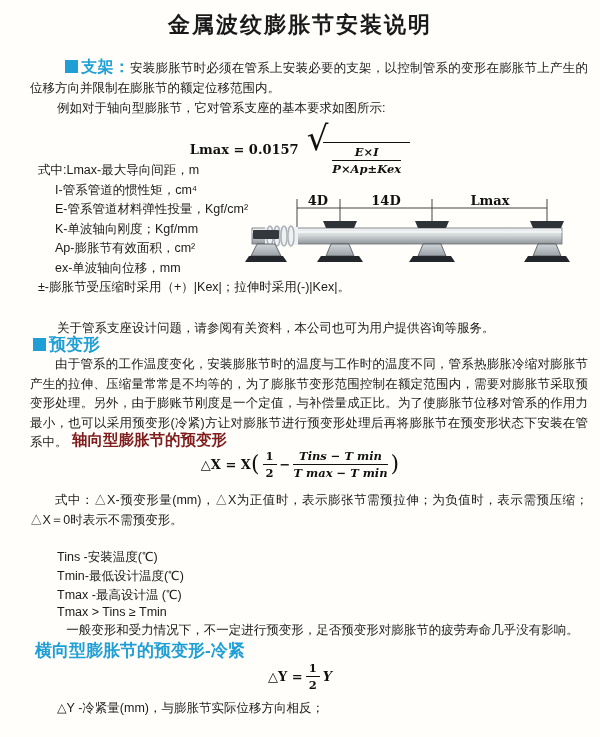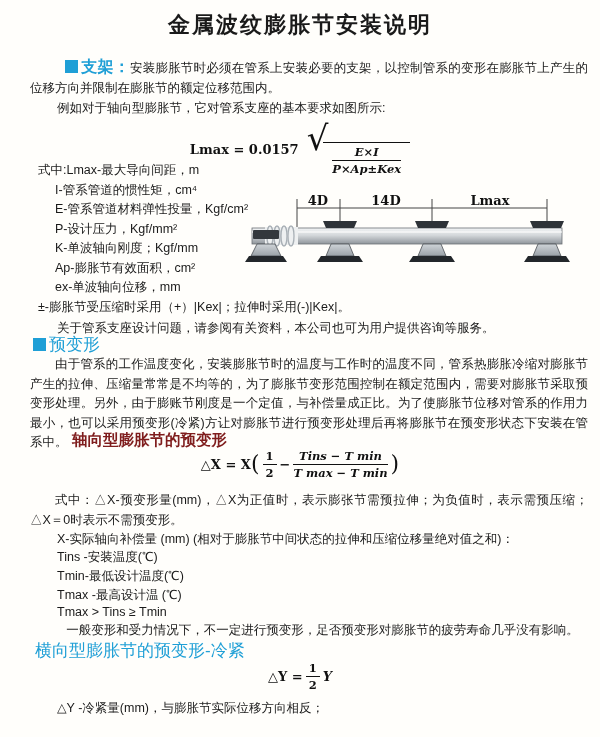--- a/index.html
+++ b/index.html
@@ -2,21 +2,21 @@
 <html><head>
 <meta charset="utf-8">
 <style>
   html,body{margin:0;padding:0;background:#fff;}
   .page{position:relative;width:600px;height:737px;background:#fffefb;overflow:hidden;
         font-family:"Liberation Sans",sans-serif;color:#1a1a1a;}
   .abs{position:absolute;}
   .title{top:10px;left:0;right:0;text-align:center;font-size:22px;font-weight:bold;letter-spacing:2px;}
   .body-text{font-size:12.5px;line-height:19.5px;text-align:justify;}
   .h-blue{color:#1f9fd6;font-weight:bold;font-size:16px;margin-top:40px;}
-  .h-blue-lg{color:#1f9fd6;font-weight:normal;font-size:17px;}
+  .h-blue-lg{color:#1f9fd6;font-weight:bold;font-size:17px;}
   .h-blue-md{color:#7f1d1d;font-weight:bold;font-size:15.5px;margin-left:12px;}
   .bullet-square{display:inline-block;width:13px;height:13px;background:#1f9fd6;margin-right:3px;vertical-align:-1px;}
   .sec1{top:57px;left:30px;right:12px;}
   .sec1 .lead{text-indent:35px;}
   .example{top:99px;left:30px;right:12px;text-indent:27px;text-align:left;}
   
   .formula{font-family:"DejaVu Serif",serif;font-weight:bold;font-size:13px;color:#111;
            display:flex;align-items:center;justify-content:center;left:0;right:0;}
   .frac{display:inline-block;text-align:center;font-size:11.5px;line-height:1.25;vertical-align:middle;margin:0 3px;}
   .frac .num{display:block;border-bottom:1.2px solid #111;padding:0 3px 1px;}
@@ -73,21 +73,20 @@
           <span class="den">P×Ap±Kex</span>
         </span>
       </span>
     </span>
   </div>
 
   <div class="abs params">
     <div class="param-line">式中:Lmax-最大导向间距，m</div>
     <div class="param-line indent">I-管系管道的惯性矩，cm⁴</div>
     <div class="param-line indent">E-管系管道材料弹性投量，Kgf/cm²</div>
-    <div class="param-line indent">P-设计压力，Kgf/mm²</div>
     <div class="param-line indent">K-单波轴向刚度；Kgf/mm</div>
     <div class="param-line indent">Ap-膨胀节有效面积，cm²</div>
     <div class="param-line indent">ex-单波轴向位移，mm</div>
     <div class="param-line">±-膨胀节受压缩时采用（+）|Kex|；拉伸时采用(-)|Kex|。</div>
   </div>
 
   <div class="abs note1">关于管系支座设计问题，请参阅有关资料，本公司也可为用户提供咨询等服务。</div>
 
   <svg class="abs diagram" width="350" height="95" viewBox="0 0 350 95">
     <defs>
@@ -167,21 +166,20 @@
     </span>
     <span>−</span>
     <span class="frac it">
       <span class="num">Tins − T min</span>
       <span class="den">T max − T min</span>
     </span>
     <span class="paren">)</span>
   </div>
 
   <div class="abs dx-explain body-text">式中：△X-预变形量(mm)，△X为正值时，表示膨张节需预拉伸；为负值时，表示需预压缩；△X＝0时表示不需预变形。</div>
-  <div class="abs xdef">X-实际轴向补偿量 (mm) (相对于膨胀节中间状态的拉伸和压缩位移量绝对值之和)：</div>
 
   <div class="abs temps">
     <div class="temp-line">Tins -安装温度(℃)</div>
     <div class="temp-line">Tmin-最低设计温度(℃)</div>
     <div class="temp-line">Tmax -最高设计温 (℃)</div>
     <div class="temp-line">Tmax &gt; Tins ≥ Tmin</div>
   </div>
 
   <div class="abs axial-note">一般变形和受力情况下，不一定进行预变形，足否预变形对膨胀节的疲劳寿命几乎没有影响。</div>
 

